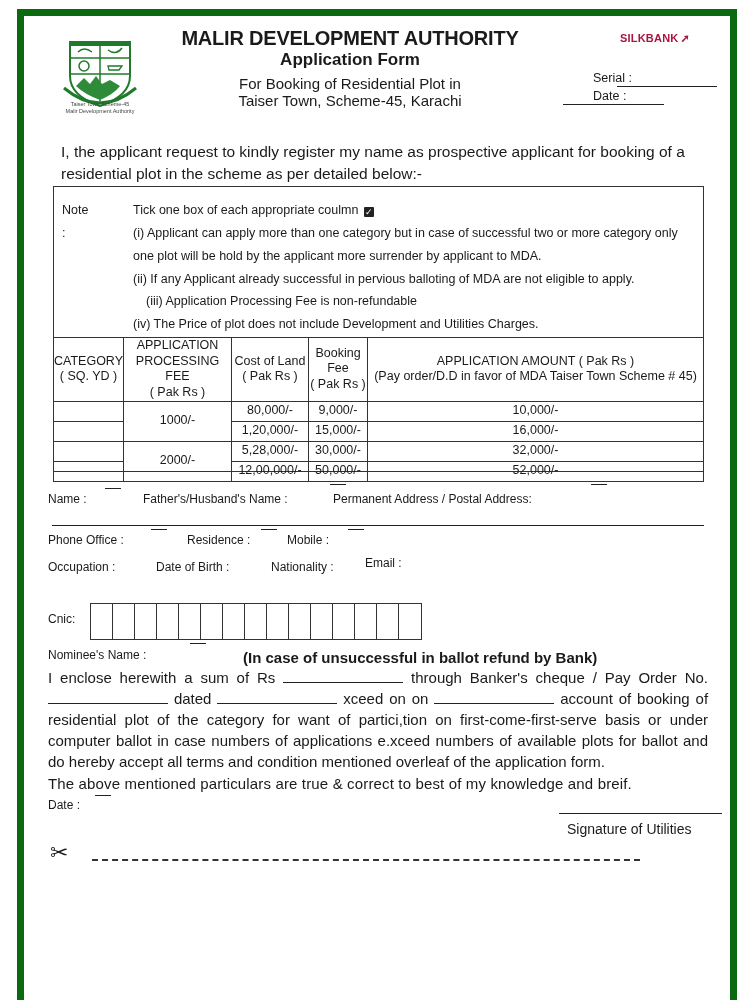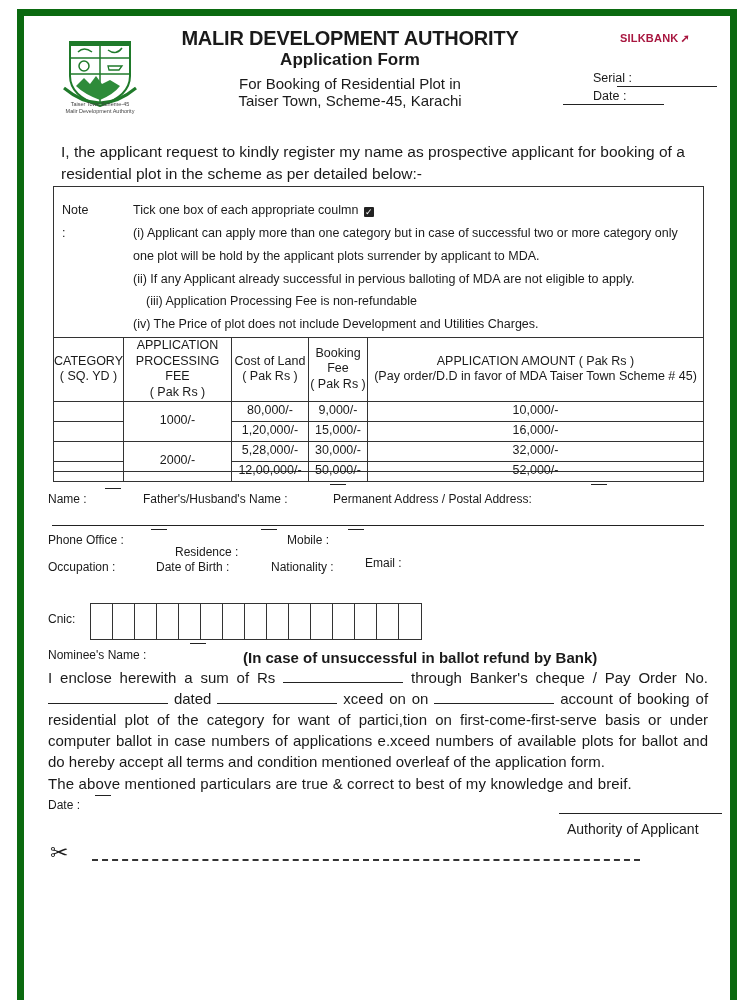--- a/index.html
+++ b/index.html
@@ -73,21 +73,21 @@
 <div class="abs intro" style="top:165px;">residential plot in the scheme as per detailed below:-</div>
 
 <div class="notebox"></div>
 <div class="abs note-t" style="left:62px;top:203px;">Note</div>
 <div class="abs note-t" style="left:62px;top:226px;">:</div>
 <div class="abs note-t" style="left:133px;top:203px;">
   <span>Tick one box of each appropriate coulmn</span>
   <span style="display:inline-block;width:10px;height:10px;background:#222;color:#fff;font-size:9px;line-height:10px;text-align:center;border-radius:1px;vertical-align:-1px;margin-left:2px;">✓</span>
 </div>
 <div class="abs note-t" style="left:133px;top:226px;">(i)  Applicant can apply more than one category but in case of successful two or more category only</div>
-<div class="abs note-t" style="left:133px;top:249px;">one plot will be hold by the applicant plots surrender by applicant to MDA.</div>
+<div class="abs note-t" style="left:133px;top:249px;">one plot will be hold by the applicant more surrender by applicant to MDA.</div>
 <div class="abs note-t" style="left:133px;top:272px;">(ii)  If any Applicant already successful in pervious balloting of MDA are not eligible to apply.</div>
 <div class="abs note-t" style="left:133px;top:294px;margin-left:13px;">(iii)  Application Processing Fee is non-refundable</div>
 <div class="abs note-t" style="left:133px;top:317px;">(iv)  The Price of plot does not include Development and Utilities Charges.</div>
 
 <table class="fees">
   <colgroup>
     <col style="width:69px">
       <col style="width:108px">
       <col style="width:77px">
       <col style="width:59px">
@@ -150,21 +150,21 @@
 <div class="abs lbl" style="left:48px;top:492px;">Name :</div>
 <div class="dash" style="left:105px;top:488px;"></div>
 <div class="abs lbl" style="left:143px;top:492px;">Father's/Husband's Name :</div>
 <div class="dash" style="left:330px;top:484px;"></div>
 <div class="abs lbl" style="left:333px;top:492px;">Permanent Address / Postal Address:</div>
 <div class="dash" style="left:591px;top:484px;"></div>
 <div class="line" style="left:52px;top:525px;width:652px;"></div>
 
 <div class="abs lbl" style="left:48px;top:533px;">Phone Office :</div>
 <div class="dash" style="left:151px;top:529px;"></div>
-<div class="abs lbl" style="left:175px;top:533px;margin-top:12px;">Residence :</div>
+<div class="abs lbl" style="left:187px;top:533px;">Residence :</div>
 <div class="dash" style="left:261px;top:529px;"></div>
 <div class="abs lbl" style="left:287px;top:533px;">Mobile :</div>
 <div class="dash" style="left:348px;top:529px;"></div>
 
 <div class="abs lbl" style="left:48px;top:560px;">Occupation :</div>
 <div class="abs lbl" style="left:156px;top:560px;">Date of Birth :</div>
 <div class="abs lbl" style="left:271px;top:560px;">Nationality :</div>
 <div class="abs lbl" style="left:365px;top:556px;">Email :</div>
 
 <div class="abs lbl" style="left:48px;top:612px;">Cnic:</div>
@@ -199,16 +199,16 @@
   <span class="blank"></span>
   <span>xceed on on</span>
   <span class="blank"></span>
   <span>account of booking of residential plot of the category for want of partici,tion on first-come-first-serve basis or under computer ballot in case numbers of applications e.xceed numbers of available plots for ballot and do hereby accept all terms and condition mentioned overleaf of the application form.</span>
 </div>
 <div class="abs" style="left:48px;top:775px;font-size:15px;letter-spacing:0.15px;">The above mentioned particulars are true &amp; correct to best of my knowledge and breif.</div>
 <div class="abs lbl" style="left:48px;top:798px;">Date :</div>
 <div class="dash" style="left:95px;top:795px;"></div>
 
 <div class="line" style="left:559px;top:813px;width:163px;"></div>
-<div class="abs" style="left:567px;top:821px;font-size:14px;">Authority of Applicant</div>
+<div class="abs" style="left:567px;top:821px;font-size:14px;">Signature of Utilities</div>
 
 <div class="abs scissors">✂</div>
 <div class="cutline"></div>
 
 </body></html>

